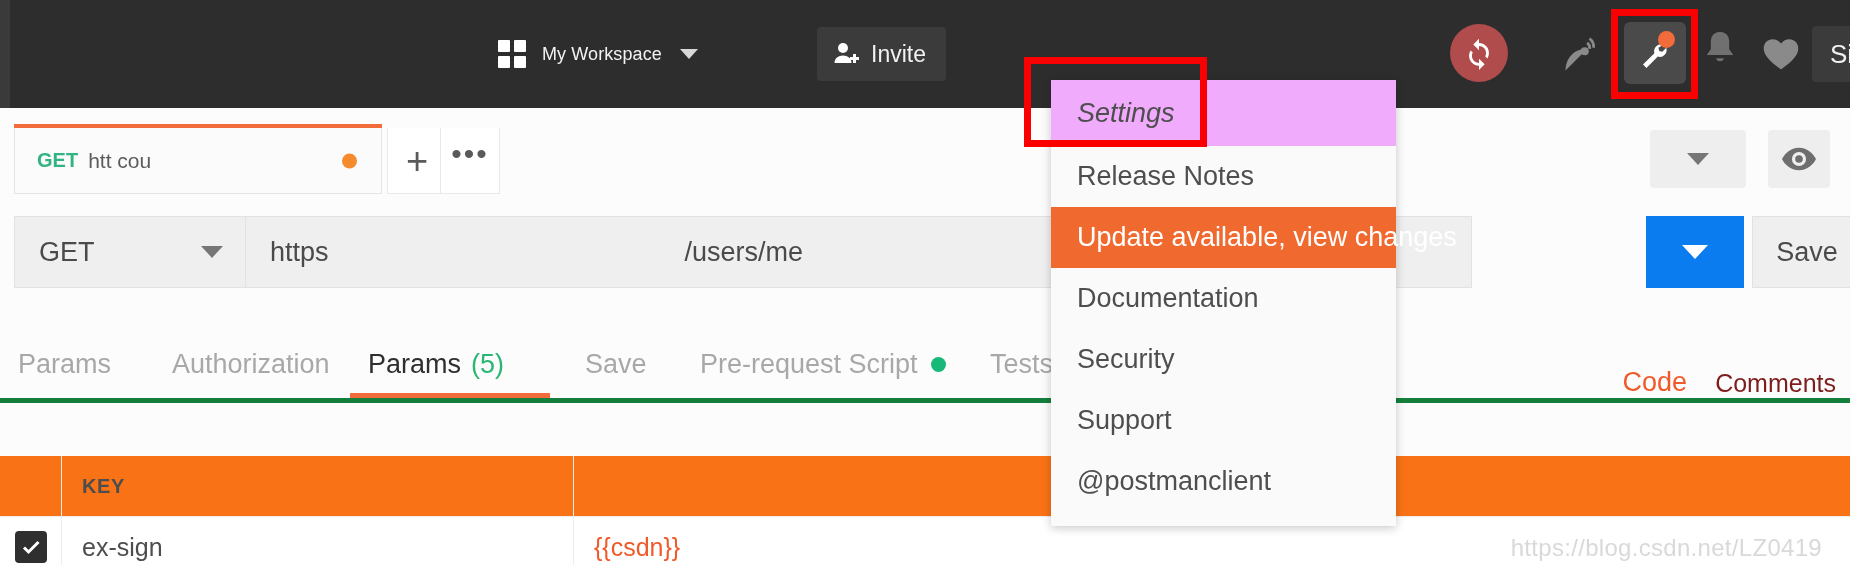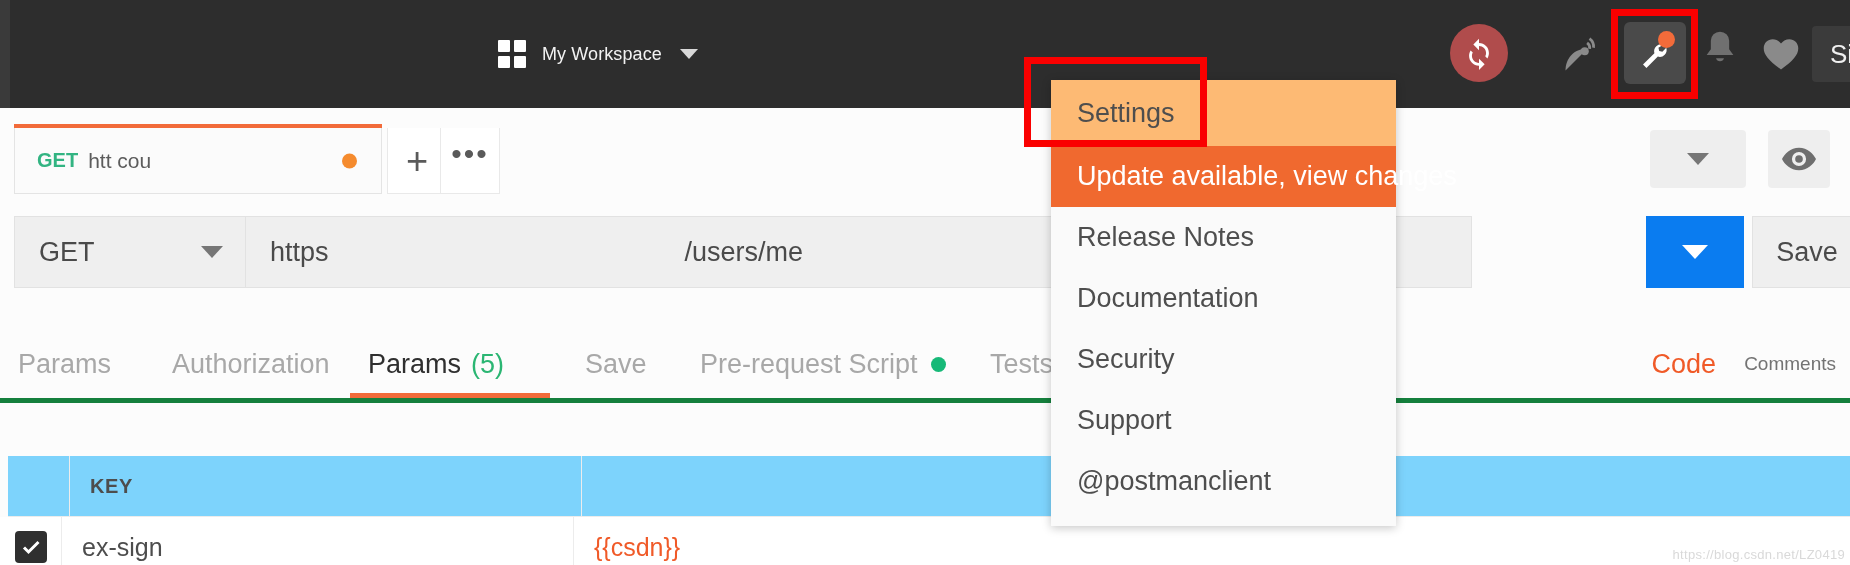--- a/index.html
+++ b/index.html
@@ -359,25 +359,25 @@
     position: absolute;
     height: 5px;
     background: #f26b3a;
     bottom: 0;
   }
   .right-links {
     position: absolute;
     top: 0;
     height: 68px;
     display:flex;
-    align-items:center;
+    align-items:flex-end;
     gap: 28px;
   }
   .link-code { color:#f05a28; font-size:27px; cursor:pointer; }
-  .link-comments { color:#737373; font-size:19px; cursor:pointer; }
+  .link-comments { color:#7f1d1d; font-size:25px; cursor:pointer; }
 
   
   .bulkrow {
     position: absolute;
     right: 12px;
     top: 348px;
     display: flex;
     align-items: center;
     gap: 0;
     height: 50px;
@@ -397,21 +397,21 @@
     position: absolute;
     left: 0; top: 348px;
     width: 1850px;
   }
   .tbl-row {
     display: flex;
     height: 60px;
     border-bottom: 1px solid #ececec;
     background: #fff;
   }
-  .tbl-row.head { background: #7dd3fc; margin-left: 8px; }
+  .tbl-row.head { background: #f97316; }
   .cell-check {
     width: 62px;
     flex: 0 0 62px;
     border-right: 1px solid #ececec;
     display: flex; align-items:center; justify-content:center;
     box-sizing: border-box;
   }
   .cell-key {
     width: 512px;
     flex: 0 0 512px;
@@ -452,44 +452,44 @@
     height: 61px;
     display: flex;
     align-items: center;
     padding-left: 26px;
     color: #4e4e4e;
     font-size: 27px;
     white-space: nowrap;
     cursor: pointer;
     box-sizing: border-box;
   }
-  .helpmenu .mi.first { background:#fdba74; height: 66px; }
+  .helpmenu .mi.first { background:#f0abfc; height: 66px; font-style: italic; }
   .helpmenu .mi.highlight {
     background: #f0692f;
     color: #ffffff;
   }
 
   
   .redbox {
     position: absolute;
     border: 7px solid #fa0000;
     z-index: 60;
     pointer-events: none;
     box-sizing: border-box;
   }
   #redbox-settings { left: 1024px; top: 57px; width: 183px; height: 90px; }
   #redbox-wrench  { left: 1611px; top: 9px;  width: 87px; height: 90px; }
 
   
   .watermark {
     position: absolute;
-    right: 5px;
+    right: 28px;
     bottom: 3px;
     color: #d9d9d9;
-    font-size: 13px;
+    font-size: 24px;
     letter-spacing: .3px;
     z-index: 70;
     white-space: nowrap;
   }
 </style>
 </head>
 <body>
 
 <div id="app">
 
@@ -501,20 +501,29 @@
         <span class="grid-icon">
           <i></i>
             <i></i>
             <i></i>
             <i></i>
         </span>
         <span class="ws-title">My Workspace</span>
         <span class="caret-down"></span>
       </div>
 
+      <div class="invite-btn">
+        <svg width="26" height="26" viewBox="0 0 26 26">
+          <circle cx="10" cy="7" r="5" fill="#ffffff"></circle>
+          <path d="M1.5 22c0-4.6 3.8-7.5 8.5-7.5s8.5 2.9 8.5 7.5z" fill="#ffffff"></path>
+          <rect x="17" y="16" width="9" height="3" fill="#ffffff"></rect>
+          <rect x="20" y="13" width="3" height="9" fill="#ffffff"></rect>
+        </svg>
+        <span>Invite</span>
+      </div>
 
       <div class="sync-circle">
         <svg width="34" height="34" viewBox="0 0 24 24">
           <path d="M12 5V2L8 6l4 4V7c2.8 0 5 2.2 5 5 0 .9-.2 1.6-.6 2.3l1.5 1.5C18.6 14.7 19 13.4 19 12c0-3.9-3.1-7-7-7z" fill="#fff"></path>
           <path d="M12 19c-2.8 0-5-2.2-5-5 0-.9.2-1.6.6-2.3L6.1 10.2C5.4 11.3 5 12.6 5 14c0 3.9 3.1 7 7 7v3l4-4-4-4v3z" fill="#fff"></path>
         </svg>
       </div>
 
       <div class="icon-sat">
         <svg width="44" height="44" viewBox="0 0 24 24">
@@ -655,27 +664,27 @@
         </div>
       </div>
 
     </div>
   </div>
 
   <div class="helpmenu">
     <div class="mi first">
       <span>Settings</span>
     </div>
+    <div class="mi">
+      <span>Release Notes</span>
+    </div>
     <div class="mi highlight">
       <span>Update available, view changes</span>
     </div>
     <div class="mi">
-      <span>Release Notes</span>
-    </div>
-    <div class="mi">
       <span>Documentation</span>
     </div>
     <div class="mi">
       <span>Security</span>
     </div>
     <div class="mi">
       <span>Support</span>
     </div>
     <div class="mi">
       <span>@postmanclient</span>

